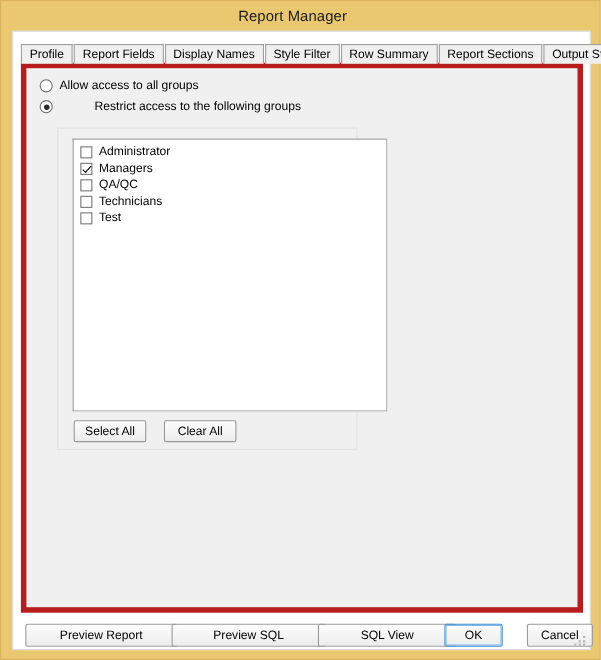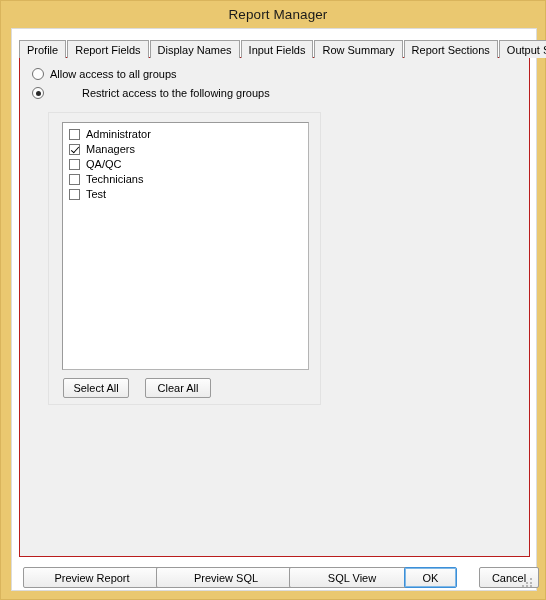--- a/index.html
+++ b/index.html
@@ -21,21 +21,21 @@
     position: absolute;
     left: 0; top: 0;
     width: 546px;
     height: 600px;
     background: #eac870;
     box-sizing: border-box;
     border: 1px solid #d9b45c;
   }
   .titlebar {
     position: absolute;
-    left: 12px; top: 0;
+    left: 0; top: 0;
     width: 530px;
     height: 27px;
     display: flex;
     align-items: center;
     justify-content: center;
   }
   .titlebar-text {
     font-size: 13.5px;
     color: #1a1a1a;
     letter-spacing: 0.1px;
@@ -79,21 +79,21 @@
   }
 
   
   .tabpage {
     position: absolute;
     left: 7px;
     top: 28px;
     width: 511px;
     height: 500px;
     background: #f0f0f0;
-    border: 1px solid #b91c1c;
+    border: 5px solid #b91c1c;
     box-sizing: border-box;
   }
 
   
   .radio-row {
     position: absolute;
     display: flex;
     align-items: center;
     left: 12px;
   }
@@ -132,21 +132,21 @@
     width: 273px;
     height: 293px;
     background: #f0f0f0;
     border: 1px solid #e2e2e2;
     box-sizing: border-box;
   }
   .listbox {
     position: absolute;
     left: 13px;
     top: 9px;
-    width: 247px;
+    width: 286px;
     height: 248px;
     background: #ffffff;
     border: 1px solid #b4b4b4;
     border-top-color: #9a9a9a;
     border-left-color: #9a9a9a;
     box-sizing: border-box;
     overflow: hidden;
   }
   .list-item {
     display: flex;
@@ -254,21 +254,21 @@
   <div class="titlebar">
     <div class="titlebar-text">Report Manager</div>
   </div>
 
   <div class="client">
 
     <div class="tabstrip">
       <div class="tab">Profile</div>
       <div class="tab">Report Fields</div>
       <div class="tab">Display Names</div>
-      <div class="tab">Input Fields</div>
+      <div class="tab">Style Filter</div>
       <div class="tab">Row Summary</div>
       <div class="tab">Report Sections</div>
       <div class="tab">Output Style</div>
 
     </div>
 
     <div class="tabpage">
 
       <div class="radio-row r1">
         <span class="radio"></span>

